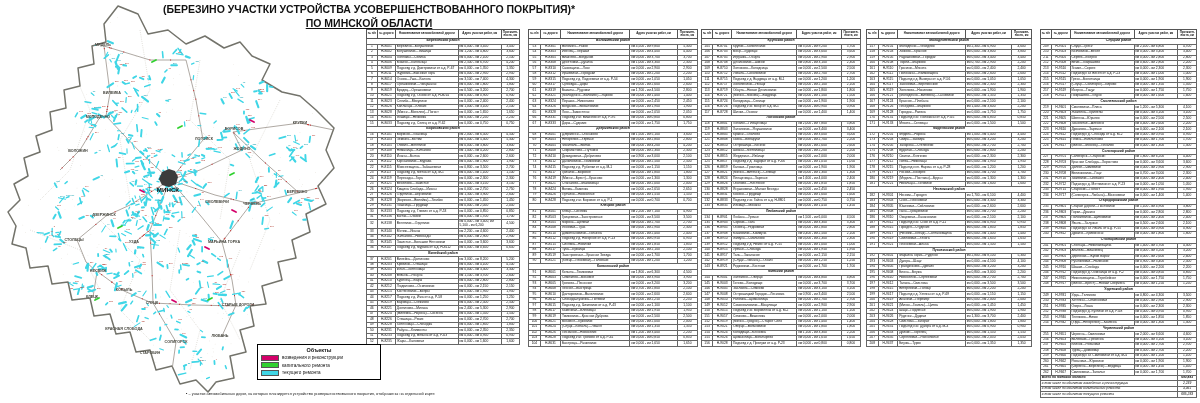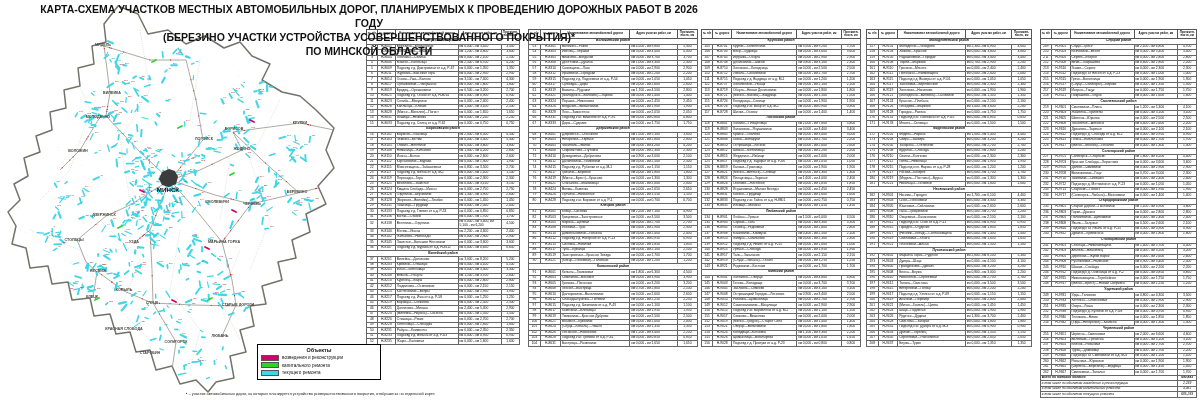--- a/index.html
+++ b/index.html
@@ -1,21 +1,21 @@
 <!DOCTYPE html>
 <html><head>
 <meta charset="utf-8">
 <style>
   html,body{margin:0;padding:0;background:#fff;}
   #page{position:relative;width:1200px;height:403px;background:#fff;overflow:hidden;
         font-family:"Liberation Sans","DejaVu Sans",sans-serif;}
   
   #title{position:absolute;left:38px;top:3px;width:662px;text-align:center;
          font-weight:bold;font-size:10.5px;line-height:1.32;color:#111;z-index:5;}
-  #title .l3{}
+  #title .l3{text-decoration:underline;}
   
   #map-wrap{position:absolute;left:0;top:0;width:362px;height:403px;}
   
   #legend{position:absolute;left:257px;top:344px;width:124px;background:#fff;
           border:1px solid #000;padding:2px 3px 3px 3px;z-index:6;box-sizing:border-box;}
   #legend .lt{font-size:5.5px;font-weight:bold;text-align:center;margin-bottom:1px;color:#111;}
   #legend .li{display:flex;align-items:center;margin-top:1.5px;}
   #legend .sw{width:16px;height:4px;margin-right:3px;flex:0 0 auto;border:0.3px solid #555;}
   #legend .ll{font-size:4.6px;color:#111;white-space:nowrap;}
   
@@ -1201,21 +1201,20 @@
           </div>
           <div class="li">
             <span class="sw" style="background: rgb(63, 214, 230);"></span>
             <span class="ll">текущего ремонта</span>
           </div>
         </div>
     </div>
   </div>
 
   <div id="title">
-    <div class="l1">КАРТА-СХЕМА УЧАСТКОВ МЕСТНЫХ АВТОМОБИЛЬНЫХ ДОРОГ, ПЛАНИРУЕМЫХ К ПРОВЕДЕНИЮ ДОРОЖНЫХ РАБОТ В 2026 ГОДУ</div>
     <div class="l2">(БЕРЕЗИНО УЧАСТКИ УСТРОЙСТВА УСОВЕРШЕНСТВОВАННОГО ПОКРЫТИЯ)*</div>
     <div class="l3">ПО МИНСКОЙ ОБЛАСТИ</div>
   </div>
 
   <div class="roads-table-host" id="t0">
       <table class="roads">
         <colgroup>
           <col style="width: 7%;">
           <col style="width: 12%;">
           <col style="width: 41%;">

